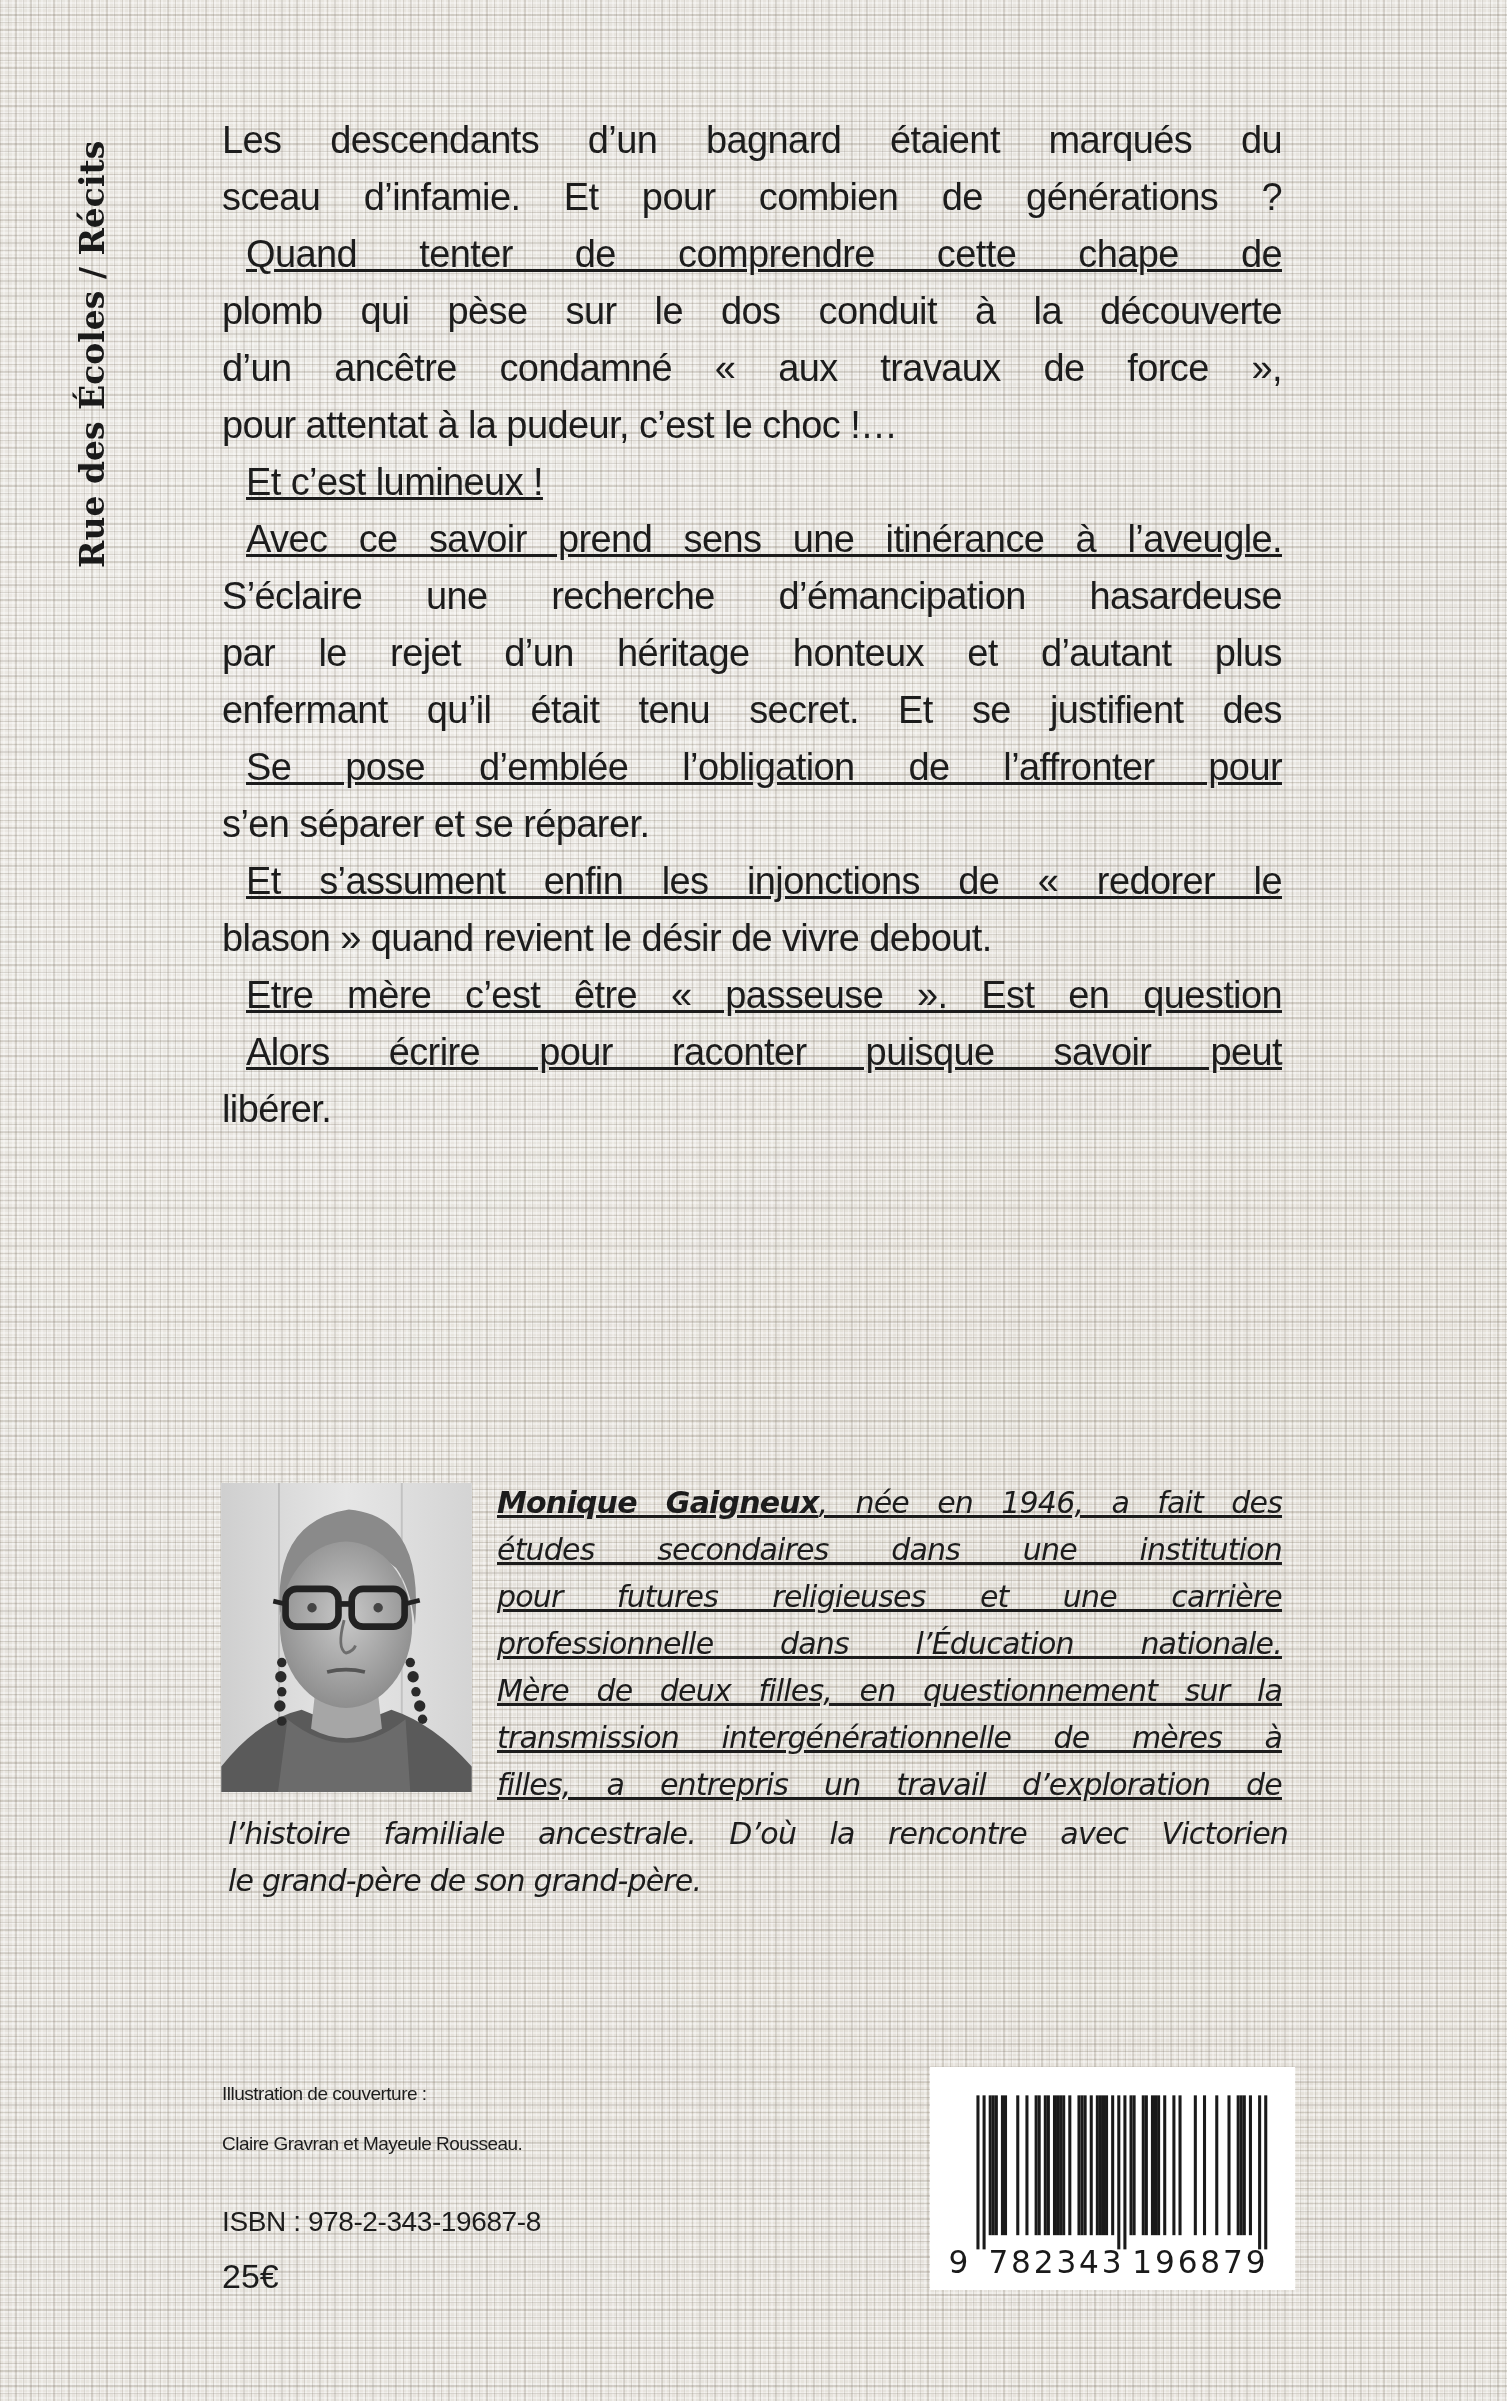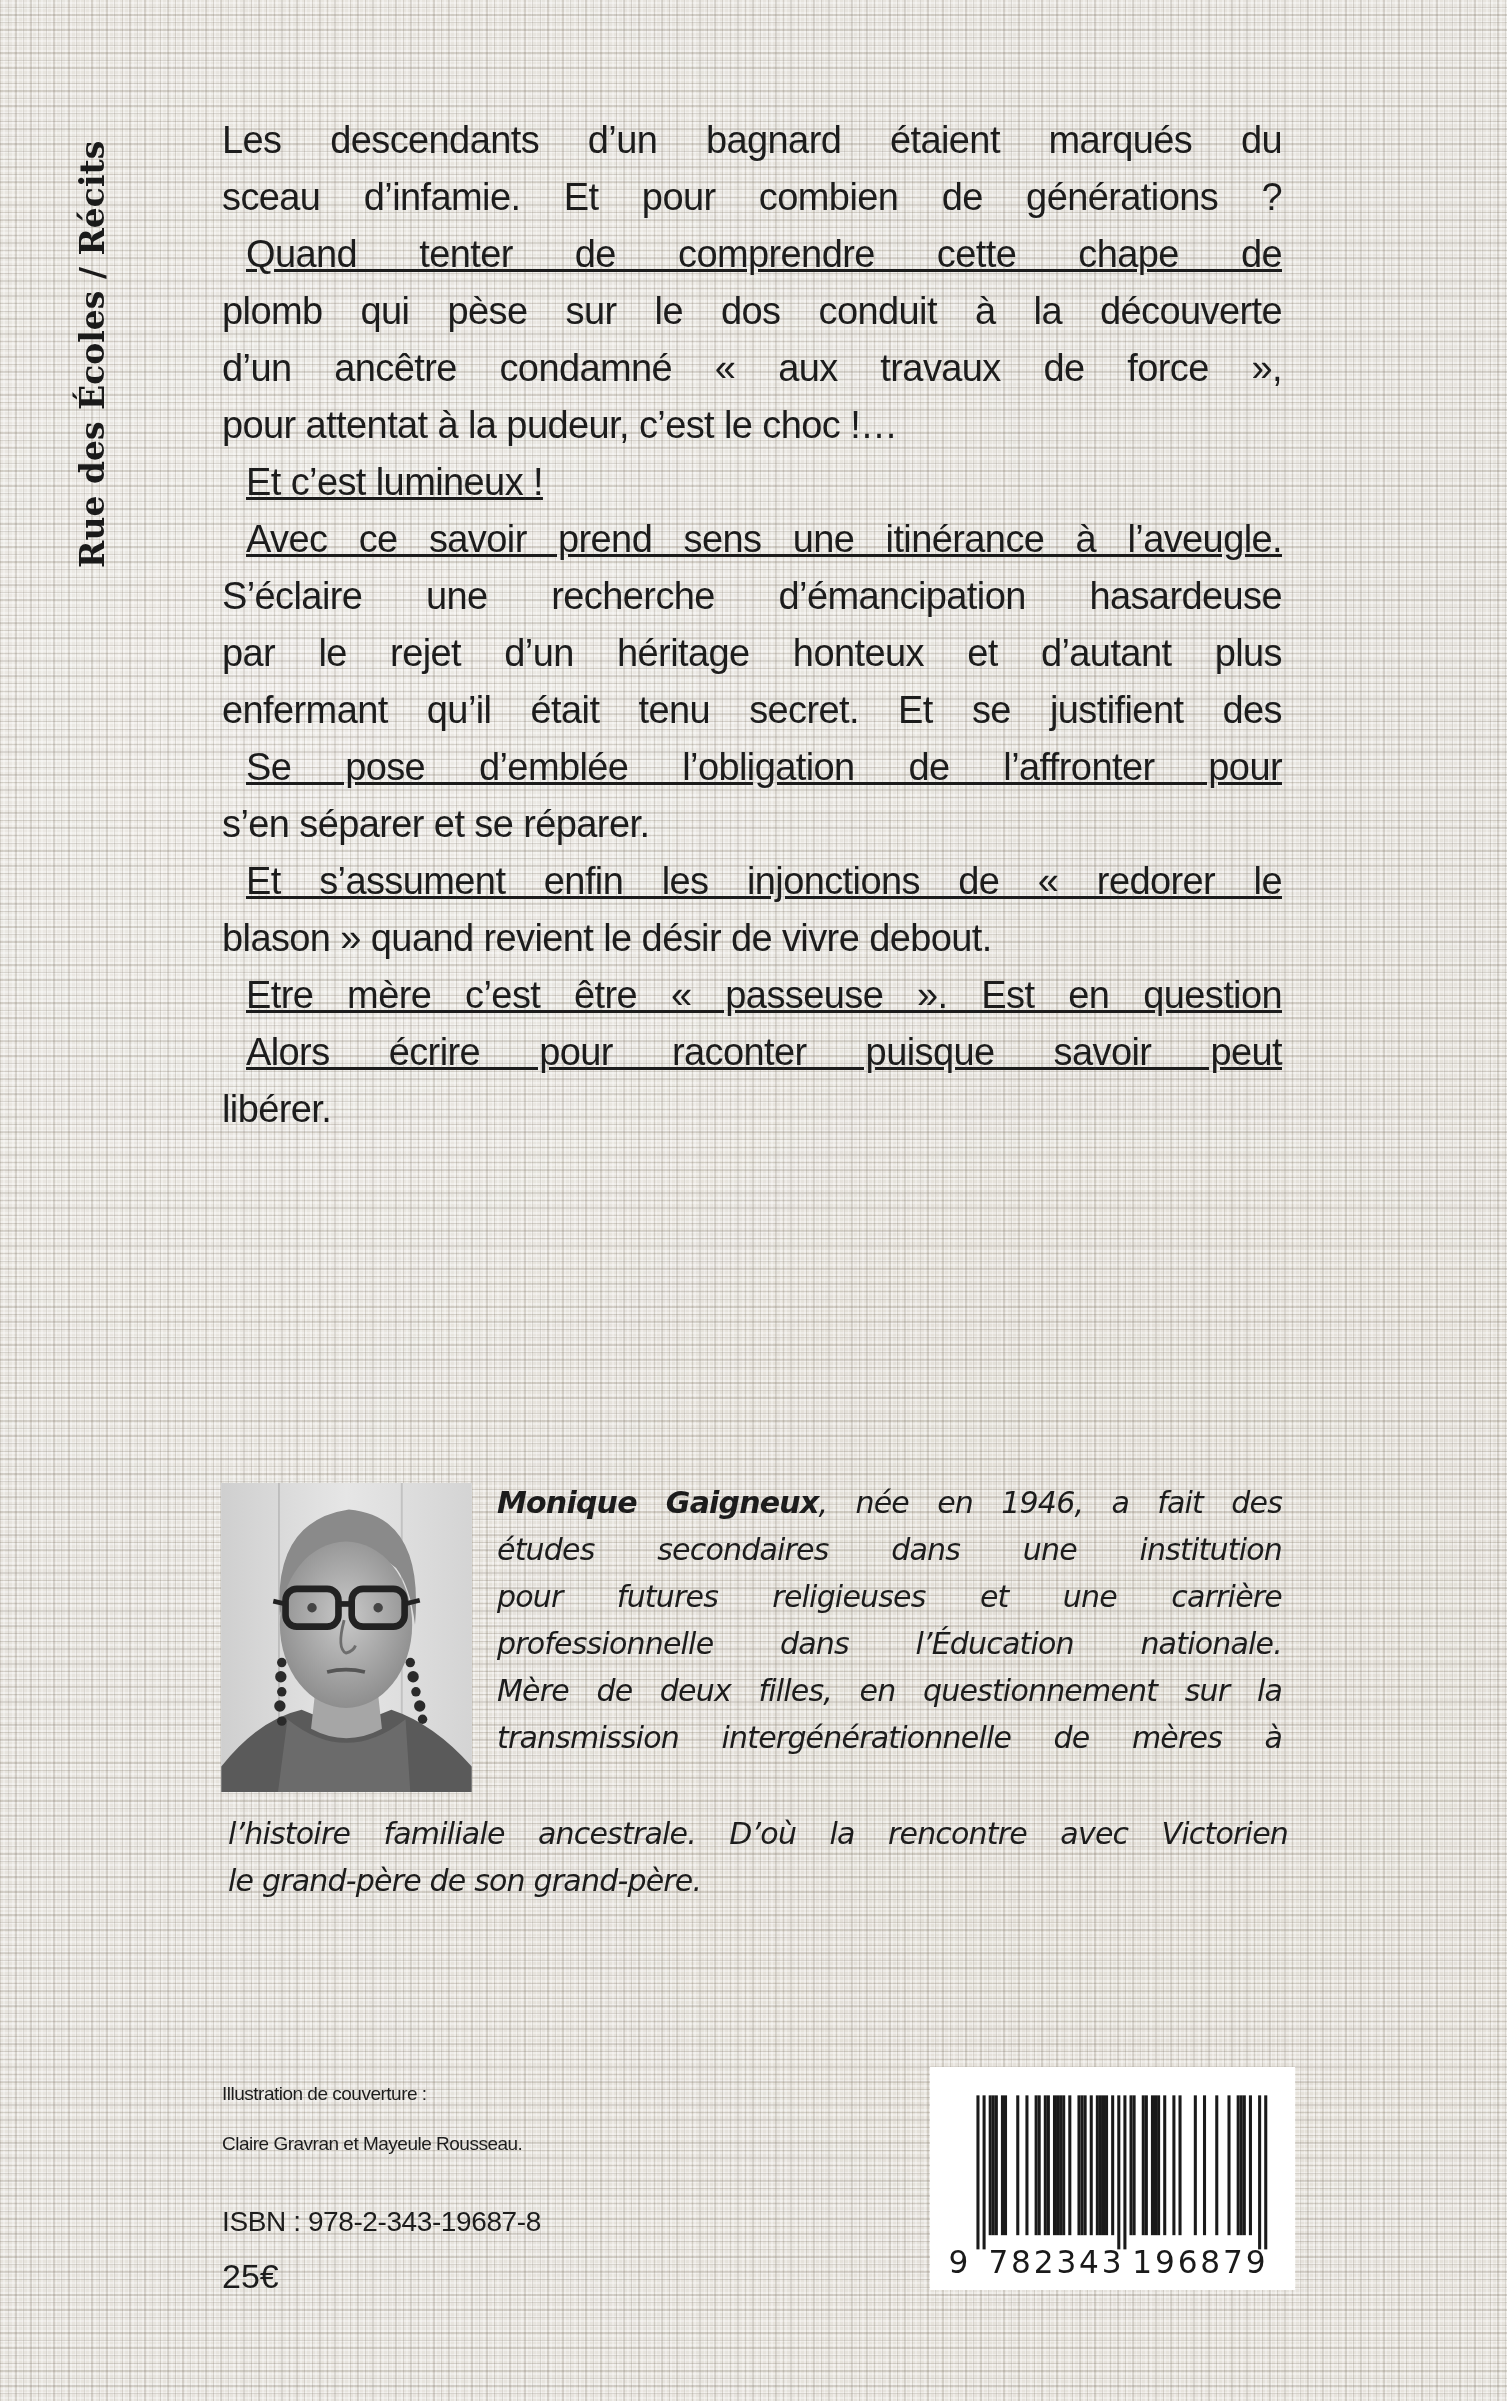--- a/index.html
+++ b/index.html
@@ -77,21 +77,21 @@
     left: 497px;
     top: 1479px;
     width: 785px;
     font-family: "DejaVu Sans", "Liberation Sans", sans-serif;
     font-style: italic;
     font-size: 30px;
     line-height: 47px;
     letter-spacing: -0.8px;
     color: #1c1c1c;
   }
-  .bio .line { height: 47px; }
+  .bio .line { height: 47px; text-decoration: underline; }
   .bio-wide {
     position: absolute;
     left: 222px;
     top: 1810px;
     width: 1060px;
     font-family: "DejaVu Sans", "Liberation Sans", sans-serif;
     font-style: italic;
     font-size: 30px;
     line-height: 47px;
     letter-spacing: -0.8px;
@@ -225,20 +225,21 @@
   </svg>
 </div>
 
 <div class="bio">
   <span class="line"><span class="author-name">Monique Gaigneux</span><span>, née en 1946, a fait des</span></span>
   <span class="line">études secondaires dans une institution</span>
   <span class="line">pour futures religieuses et une carrière</span>
   <span class="line">professionnelle dans l’Éducation nationale.</span>
   <span class="line">Mère de deux filles, en questionnement sur la</span>
   <span class="line">transmission intergénérationnelle de mères à</span>
+  <span class="line">filles, a entrepris un travail d’exploration de</span>
 </div>
 
 <div class="bio-wide">
   <span class="line">l’histoire familiale ancestrale. D’où la rencontre avec Victorien</span>
   <span class="line last">le grand-père de son grand-père.</span>
 </div>
 
 <div class="credits">
   <div>Illustration de couverture :</div>
   <div>Claire Gravran et Mayeule Rousseau.</div>

